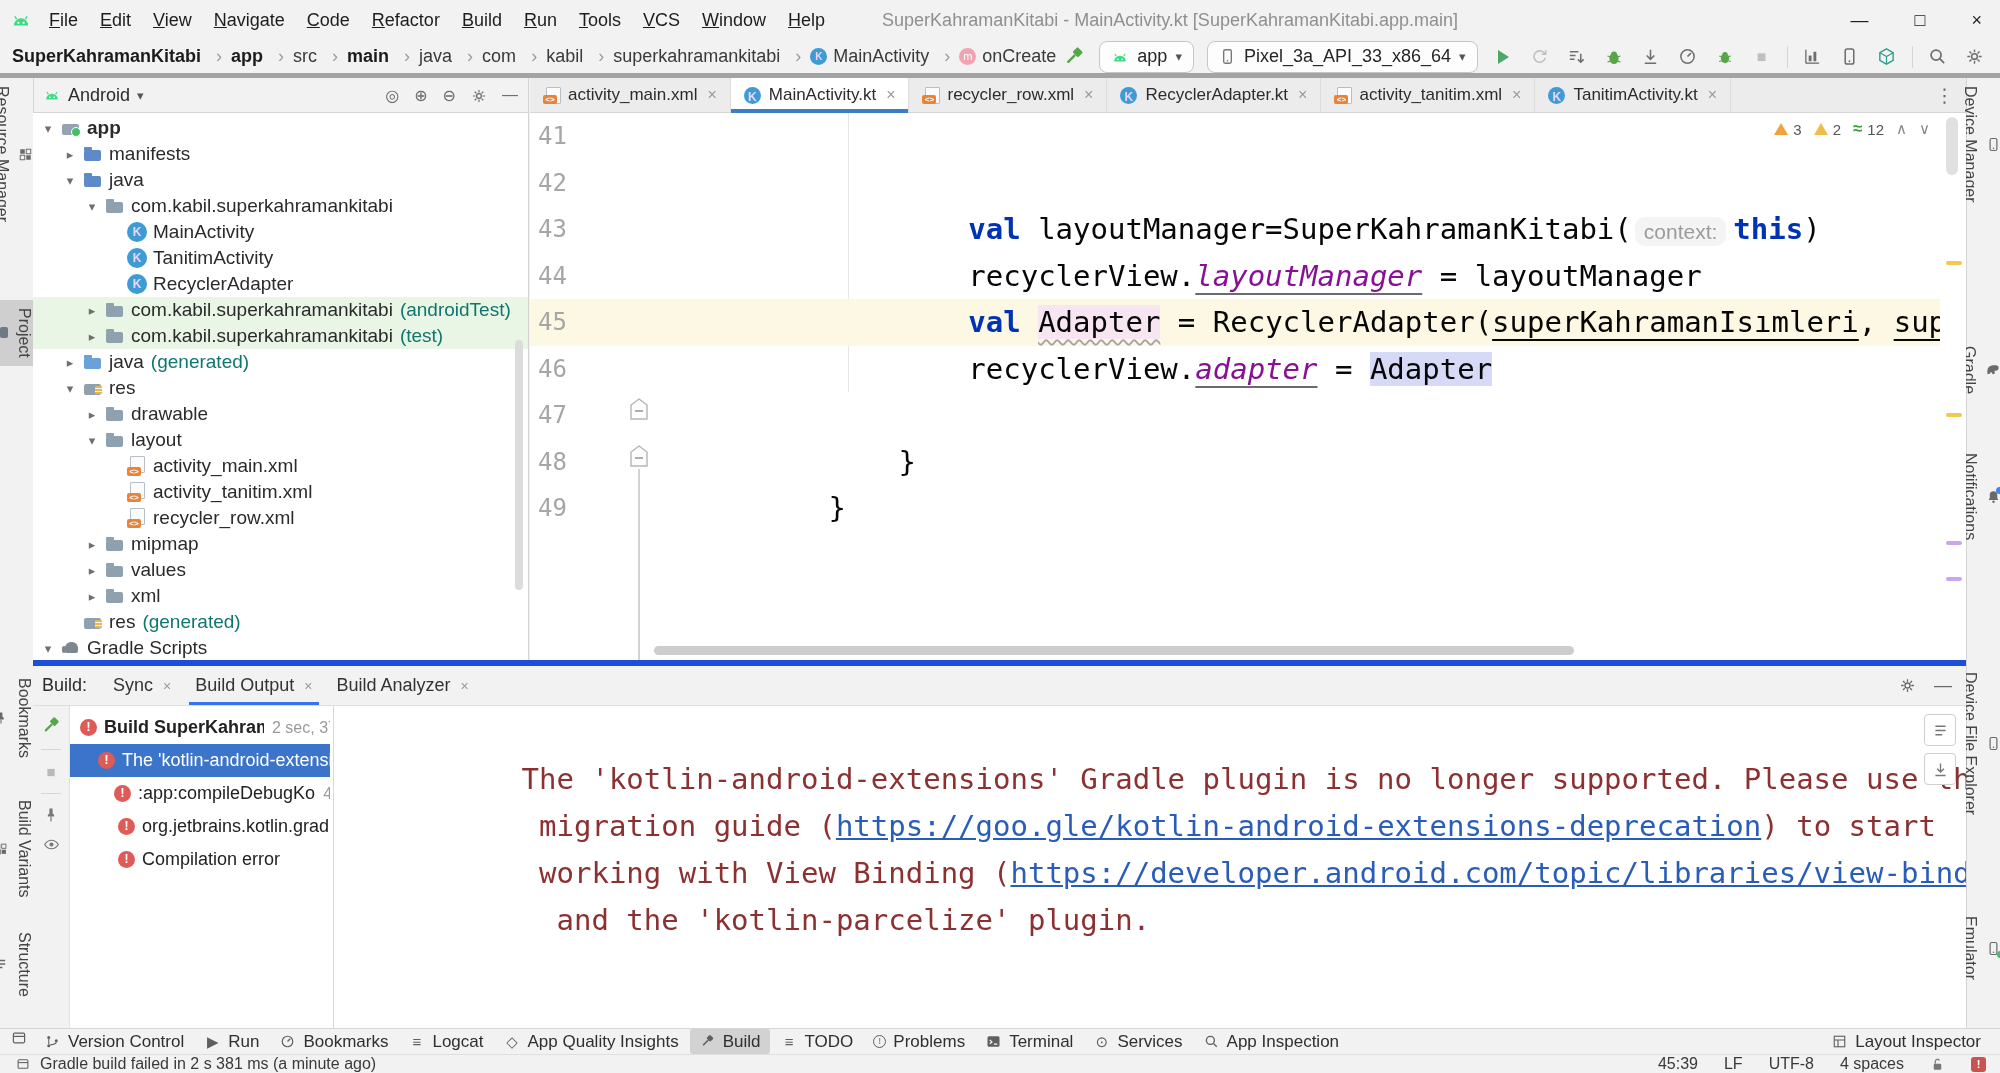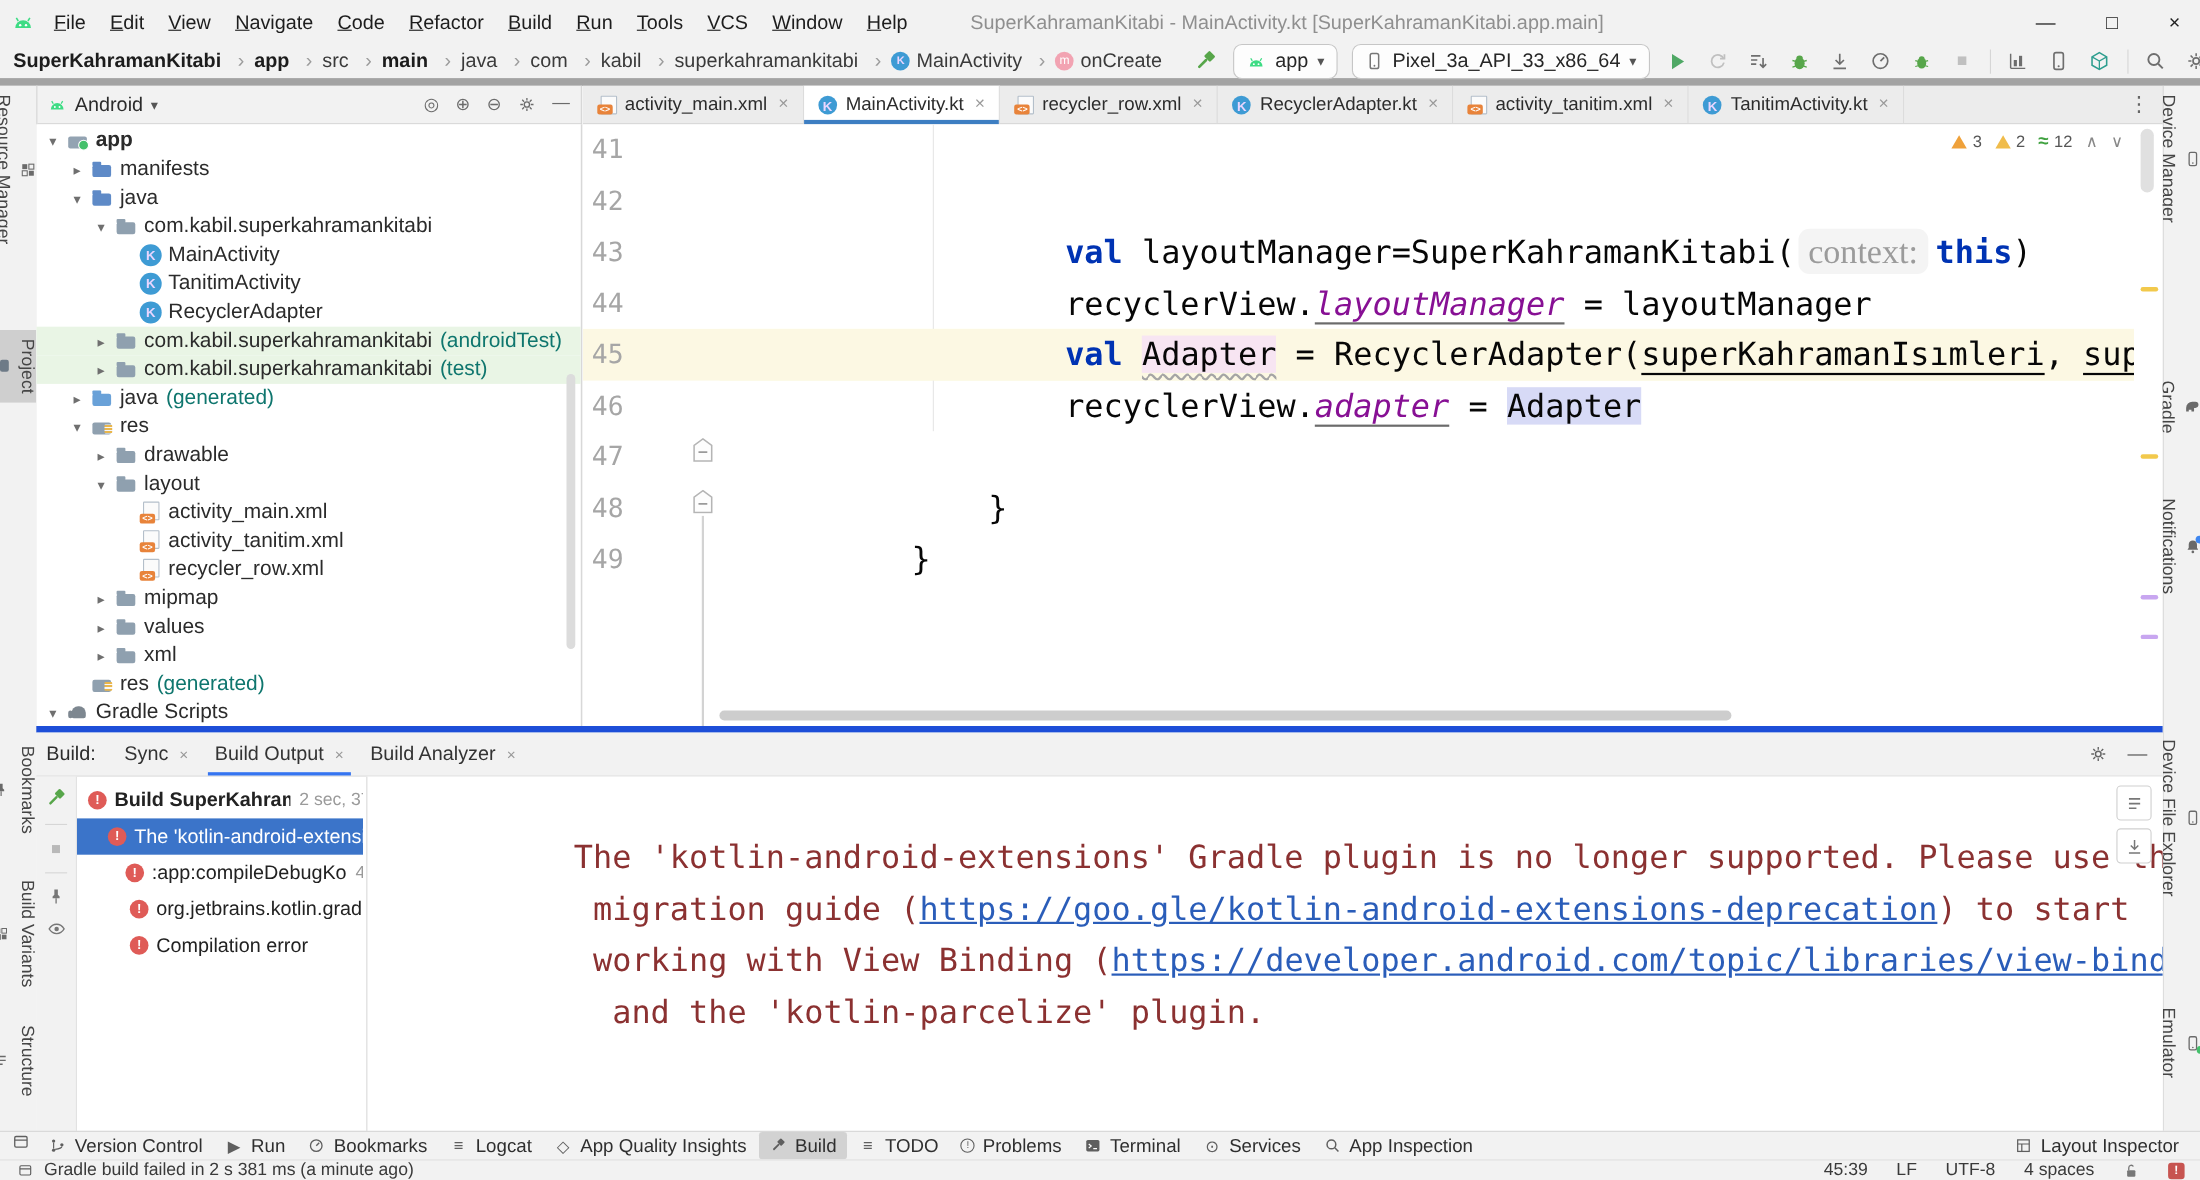--- a/index.html
+++ b/index.html
@@ -9,21 +9,21 @@
   svg{display:block;}
   
   #titlebar{left:0;top:0;width:2000px;height:40px;display:flex;align-items:center;padding-left:10px;box-sizing:border-box;}
   .applogo{width:22px;height:20px;color:#3DDC84;margin-right:6px;}
   .menus{display:flex;align-items:center;}
   .menu-item{display:inline-block;padding:5px 11px;font-size:18px;color:#1d1d1d;cursor:default;}
   .menu-item::first-letter{text-decoration:underline;}
   #win-title{margin-left:46px;font-size:18px;color:#8f8f8f;white-space:nowrap;}
   #winbtns{position:absolute;right:18px;top:0;height:40px;display:flex;gap:46px;align-items:center;font-size:18px;color:#1f1f1f;}
   
-  #toolbar{left:0;top:40px;width:2000px;height:38px;border-bottom:7px solid #a3a3a3;display:flex;align-items:center;padding:0 12px;box-sizing:border-box;gap:22px;}
+  #toolbar{left:0;top:40px;width:2000px;height:38px;border-bottom:5px solid #a3a3a3;display:flex;align-items:center;padding:0 12px;box-sizing:border-box;}
   .crumbs{display:flex;align-items:center;font-size:18px;color:#3a3a3a;}
   .crumb{display:flex;align-items:center;gap:6px;white-space:nowrap;}
   .crumb[data-em="bold"]{font-weight:bold;color:#1c1c1c;}
   .crumb::after{content:"\203A";color:#9c9c9c;margin:0 9px;font-weight:normal;}
   .crumb:last-child::after{content:"";margin:0;}
   .tb-right{margin-left:auto;display:flex;align-items:center;gap:13px;}
   .chip{display:flex;align-items:center;gap:8px;background:#fdfdfd;border:1px solid #c6c6c6;border-radius:8px;height:30px;padding:0 11px;font-size:18px;color:#262626;white-space:nowrap;}
   .dd{font-size:13px;color:#555;}
   .tbi{width:24px;height:24px;display:flex;align-items:center;justify-content:center;color:#6e6e6e;}
   .tbi.green{color:#57A64A;}
@@ -91,21 +91,21 @@
   .gnum{height:46.5px;line-height:46.5px;padding-left:8px;font-family:"DejaVu Sans Mono",monospace;font-size:24px;color:#a6a6a6;}
   #code{position:absolute;left:124px;top:0;right:26px;height:100%;overflow:hidden;}
   .cline{height:46.5px;line-height:46.5px;white-space:pre;font-family:"DejaVu Sans Mono",monospace;font-size:29px;color:#070707;}
   .cline[data-hl="current"]{background:#FCF8E3;}
   .segwrap{display:inline;}
   .seg[data-s="kw"]{color:#0033B3;font-weight:bold;}
   .seg[data-s="prop"]{color:#871094;font-style:italic;text-decoration:underline;text-decoration-color:#6b6b6b;text-decoration-thickness:2px;text-underline-offset:7px;}
   .seg[data-s="uvar"]{text-decoration:underline;text-decoration-thickness:2px;text-underline-offset:7px;}
   .seg[data-s="occw"]{background:#F7E5F2;text-decoration:underline wavy #a5a5a5 1.5px;text-underline-offset:7px;}
   .seg[data-s="occr"]{background:#D7DAF6;}
-  .seg[data-s="hint"]{font-family:Liberation Serif, serif;font-size:31px;color:#9b9b9b;background:#f4f4f4;border-radius:10px;padding:3px 9px;margin:0 7px 0 3px;}
+  .seg[data-s="hint"]{font-family:Liberation Sans, sans-serif;font-size:21px;color:#9b9b9b;background:#f4f4f4;border-radius:10px;padding:3px 9px;margin:0 7px 0 3px;}
   #indent-guide{position:absolute;left:194px;top:0;width:1px;height:279px;background:#e6e6e6;}
   .foldmark{position:absolute;left:99px;width:20px;height:22px;}
   #fold-line{position:absolute;left:108px;top:356px;width:2px;height:191px;background:#d3d3d3;}
   #insp{position:absolute;right:36px;top:6px;display:flex;align-items:center;gap:12px;font-size:15px;color:#565656;}
   .tri{width:0;height:0;border-left:7px solid transparent;border-right:7px solid transparent;border-bottom:12px solid #EFA13A;}
   .tri.lite{border-bottom-color:#F0BC4B;}
   .squig{color:#3FA13F;font-size:17px;font-weight:bold;}
   #vscroll{position:absolute;right:8px;top:4px;width:12px;height:58px;background:#e0e0e0;border-radius:6px;}
   .stripe-mark{position:absolute;right:4px;width:16px;height:4px;border-radius:2px;}
   #hscroll{position:absolute;left:124px;bottom:5px;width:920px;height:9px;background:#cdcdcd;border-radius:5px;}

